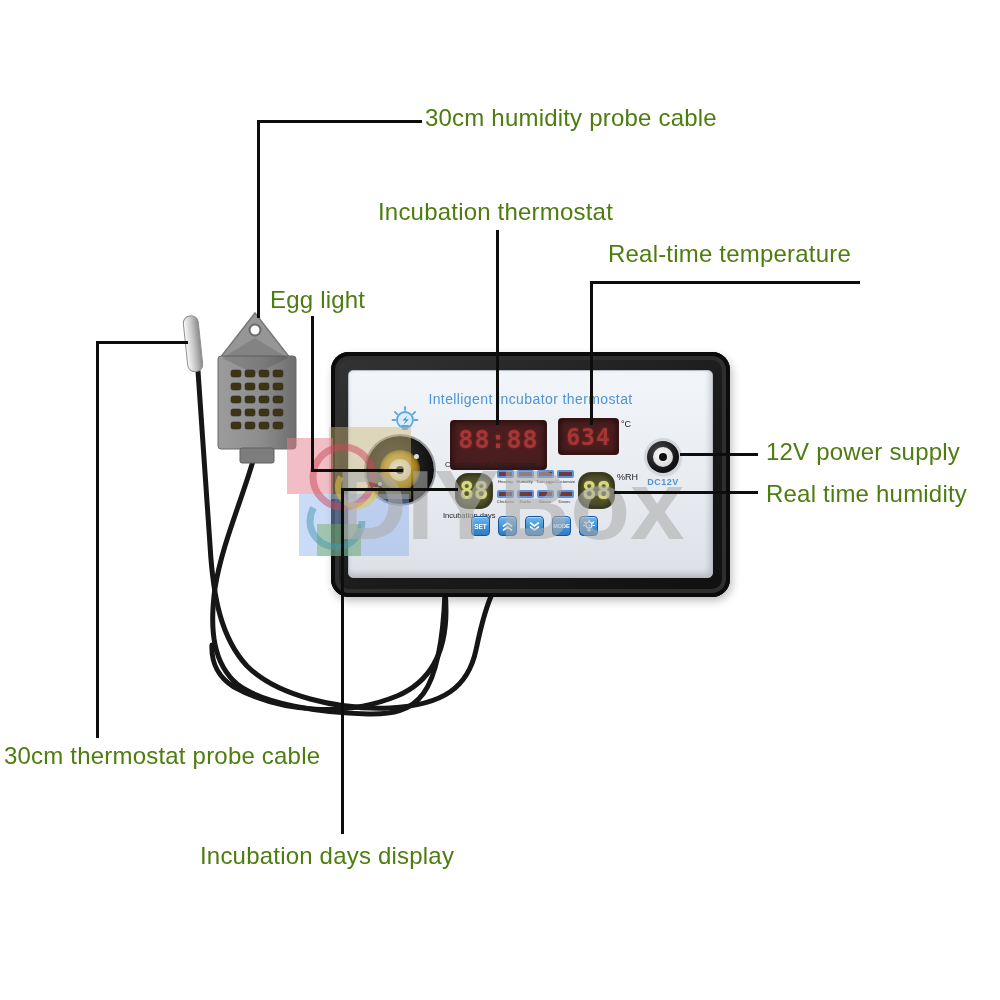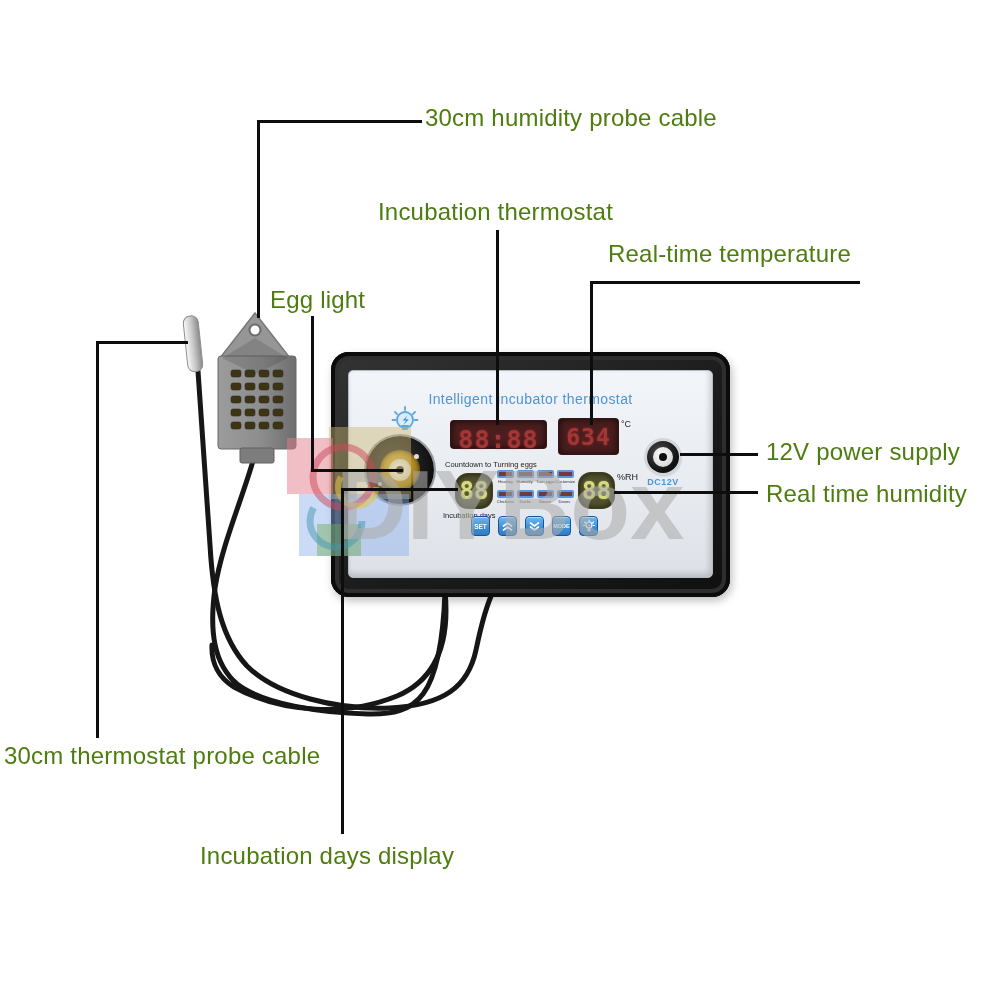--- a/index.html
+++ b/index.html
@@ -32,21 +32,21 @@
   .panel-title{
     position:absolute;left:0;top:20px;width:100%;text-align:center;
     color:#4f94d4;font-size:14px;letter-spacing:.4px;
   }
   .seg-display{
     position:absolute;background:#4a1e1e;border-radius:3px;
     box-shadow:inset 0 0 7px rgba(0,0,0,.75), 0 0 0 1px #3a1414;
     color:#a33636;font-family:"DejaVu Sans Mono",monospace;font-weight:bold;
     text-align:center;text-shadow:0 0 3px rgba(190,50,50,.55);
   }
-  .seg-countdown{left:102px;top:50px;width:95px;height:27px;font-size:25px;line-height:37px;letter-spacing:1px;}
+  .seg-countdown{left:102px;top:50px;width:95px;height:48px;font-size:25px;line-height:37px;letter-spacing:1px;}
   .seg-temp{left:210px;top:48px;width:59px;height:35px;font-size:23px;line-height:36px;letter-spacing:1px;}
   .unit-text{position:absolute;color:#1c1c1c;font-size:9px;}
   .small-label{position:absolute;color:#222;font-size:7.5px;text-align:left;white-space:nowrap;}
   .lcd{
     position:absolute;background:#50512c;border-radius:12px;
     box-shadow:inset 0 0 6px rgba(0,0,0,.65), 0 0 0 1px #3e3f20;
     color:#d8d97e;font-family:"DejaVu Sans Mono",monospace;font-weight:bold;
     text-align:center;text-shadow:0 0 2px rgba(240,240,140,.5);
   }
   .lcd-days{left:107px;top:103px;width:36px;height:34px;font-size:24px;line-height:35px;}

